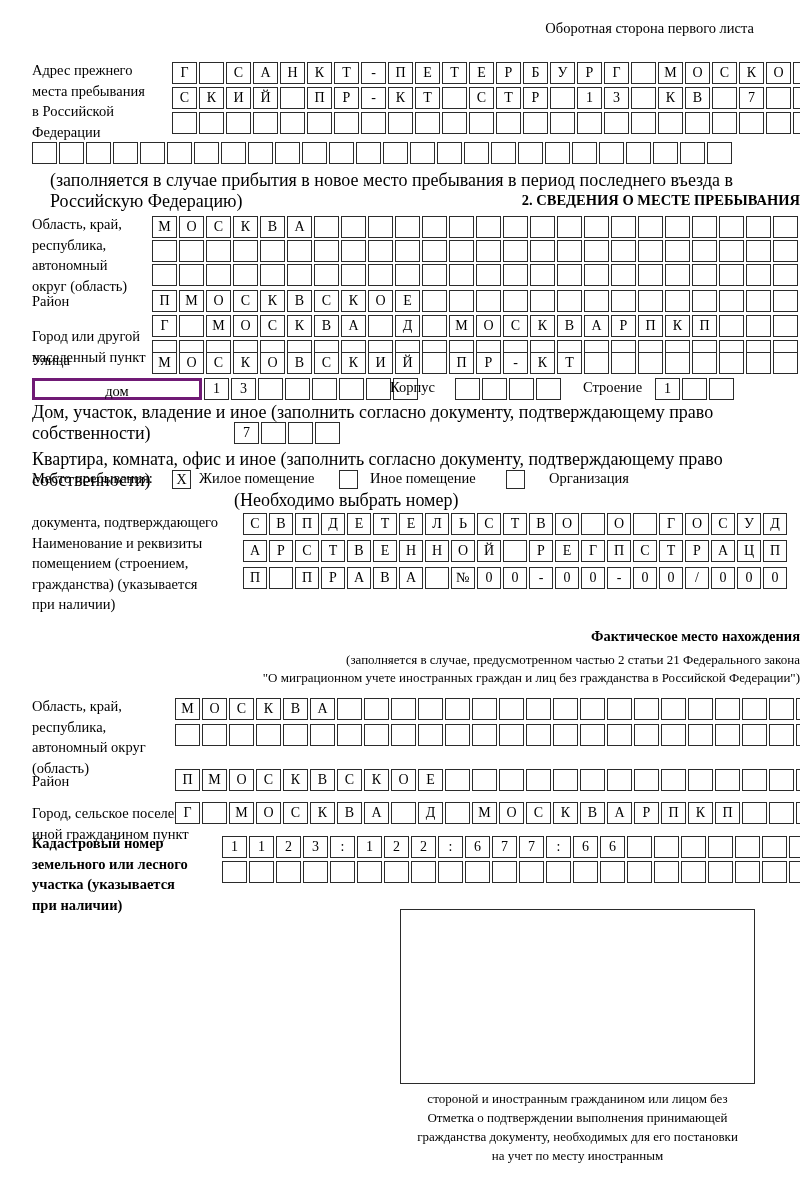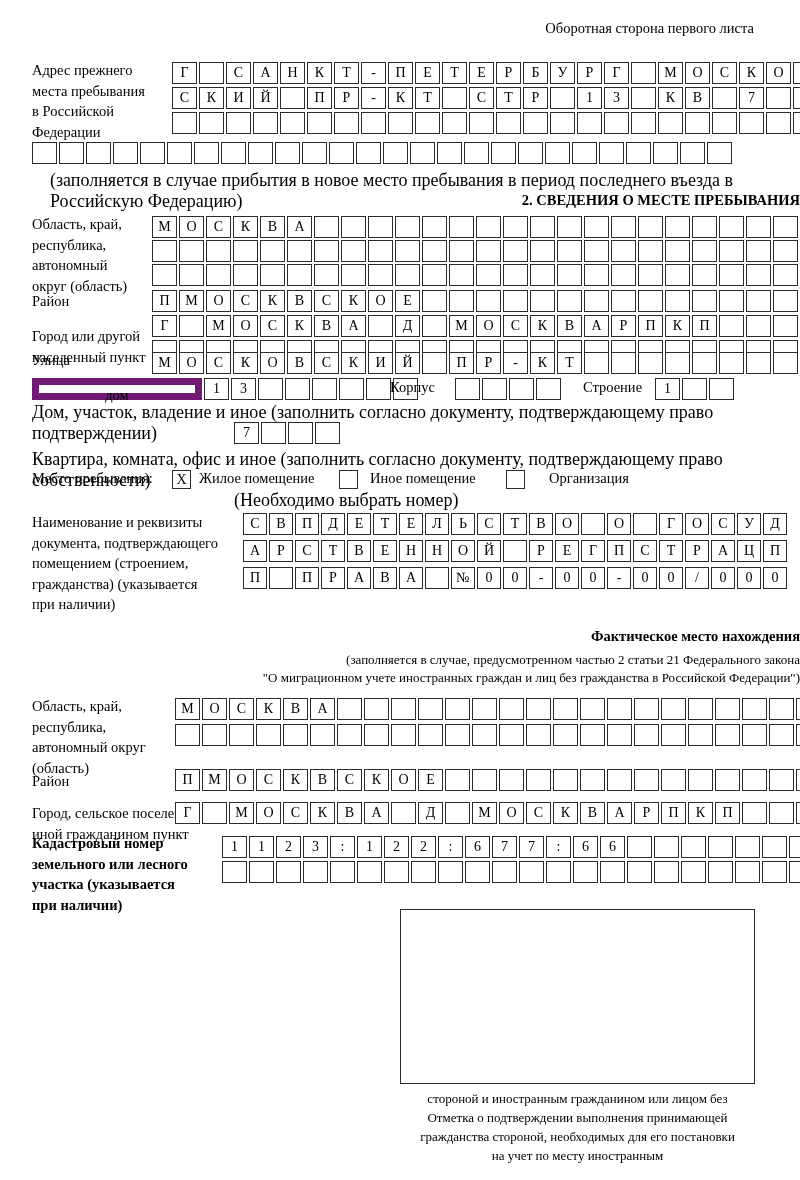--- a/index.html
+++ b/index.html
@@ -48,21 +48,21 @@
     margin-right: 2px;
     box-sizing: border-box;
     text-align: center;
     font-size: 14px;
     line-height: 20px;
     font-family: "Liberation Serif", serif;
     background: #fff;
   }
   .blk { position: absolute; }
   .txtbox {
-    border: 7px solid #701a75;
+    border: 3px solid #701a75;
     box-sizing: border-box;
     height: 22px;
     line-height: 20px;
     text-align: center;
     font-size: 14.5px;
     background: #fff;
   }
   .inline-label {
     position: absolute;
     font-size: 14.5px;
@@ -451,21 +451,21 @@
       </div>
     </div>
   <div class="inline-label" style="left:583px; top:379px;">Строение</div>
   <div id="s2-stroenie">
       <div class="row" style="left: 655px; top: 378px;">
         <div class="cell">1</div>
         <div class="cell"></div>
         <div class="cell"></div>
       </div>
     </div>
-  <div class="note" style="left:32px; top:402px;">Дом, участок, владение и иное (заполнить согласно документу, подтверждающему право подтверждении)</div>
+  <div class="note" style="left:32px; top:402px;">Дом, участок, владение и иное (заполнить согласно документу, подтверждающему право собственности)</div>
 
   <div id="s2-flat">
       <div class="row" style="left: 234px; top: 422px;">
         <div class="cell">7</div>
         <div class="cell"></div>
         <div class="cell"></div>
         <div class="cell"></div>
       </div>
     </div>
   <div class="note" style="left:32px; top:449px;">Квартира, комната, офис и иное (заполнить согласно документу, подтверждающему право собственности)</div>
@@ -479,22 +479,22 @@
     <span class="chk"></span>
   </div>
   <div class="blk lbl" style="left:370px; top:468px;">Иное помещение</div>
   <div class="blk" style="left:506px; top:469px;">
     <span class="chk"></span>
   </div>
   <div class="blk lbl" style="left:549px; top:468px;">Организация</div>
   <div class="note" style="left:234px; top:490px;">(Необходимо выбрать номер)</div>
 
   <div class="blk" style="left:32px; top:512px; width:215px;">
+    <div class="lbl">документа, подтверждающего</div>
     <div class="lbl">Наименование и реквизиты</div>
-    <div class="lbl">документа, подтверждающего</div>
     <div class="lbl">помещением (строением,</div>
     <div class="lbl">гражданства) (указывается</div>
     <div class="lbl">при наличии)</div>
   </div>
   <div id="s2-doc">
       <div class="row" style="left: 243px; top: 513px;">
         <div class="cell" style="width: 24px;">С</div>
         <div class="cell" style="width: 24px;">В</div>
         <div class="cell" style="width: 24px;">П</div>
         <div class="cell" style="width: 24px;">Д</div>
@@ -746,17 +746,17 @@
         <div class="cell"></div>
         <div class="cell"></div>
         <div class="cell"></div>
       </div>
     </div>
 
   <div class="bigbox" style="left:400px; top:909px; width:355px; height:175px;"></div>
   <div class="caption" style="left:390px; top:1090px; width:375px;">
     <div>стороной и иностранным гражданином или лицом без</div>
     <div>Отметка о подтверждении выполнения принимающей</div>
-    <div>гражданства стороной, необходимых для его постановки</div>
+    <div>гражданства документу, необходимых для его постановки</div>
     <div>на учет по месту иностранным</div>
   </div>
 
 </div>
 
 </body></html>

